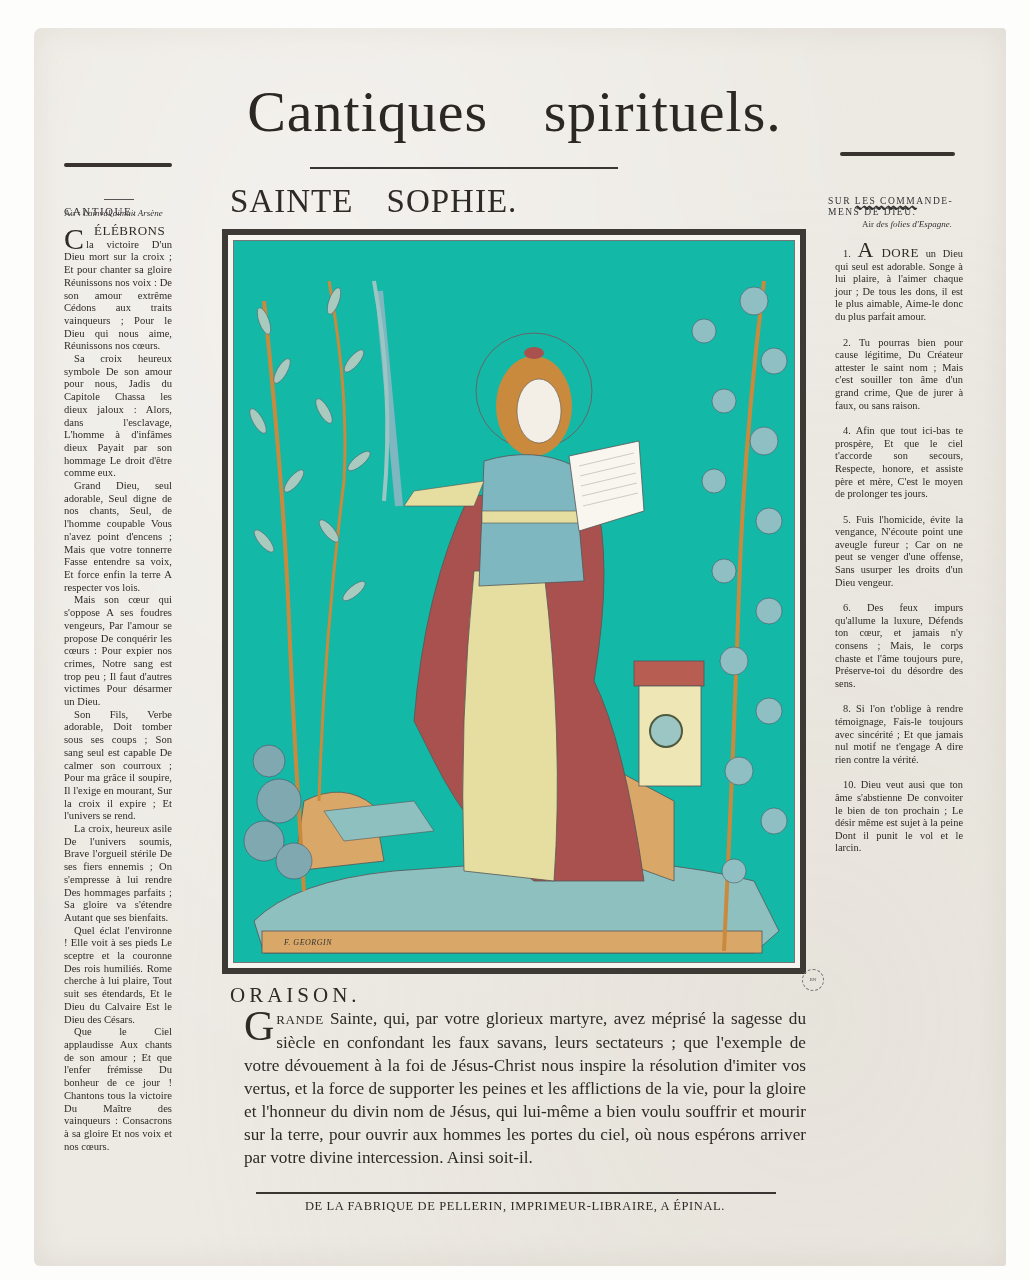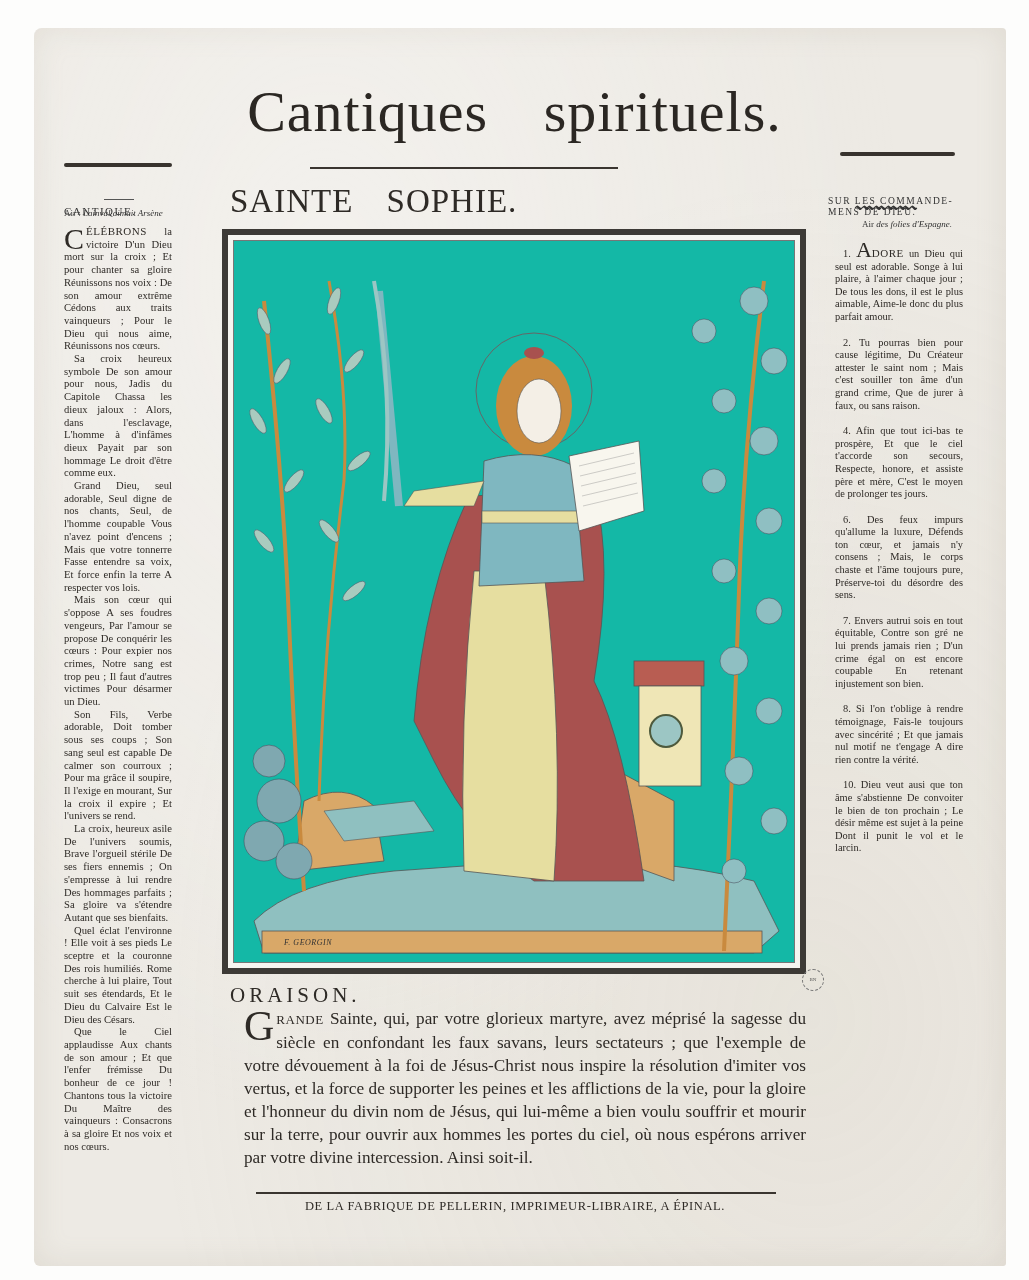--- a/index.html
+++ b/index.html
@@ -36,21 +36,21 @@
     position: absolute; text-align: left; font-size: 11px; letter-spacing: 1.5px; color: #333; margin-top: 27px;
   }
   .air { position: absolute; font-size: 9px; color: #333; }
   .air i { font-style: italic; }
   .col-text {
     position: absolute; font-size: 10.6px; line-height: 12.7px; text-align: justify; color: #2e2a26;
   }
   .col-text p { margin: 0; text-indent: 10px; }
   .col-text p.first { text-indent: 0; }
   .dropcap { float: left; font-size: 30px; line-height: 24px; margin: 2px 2px 0 0; }
-  .smallcaps { font-size: 11px; letter-spacing: 0.5px; }
+  .smallcaps { font-size: 13px; letter-spacing: 0.5px; margin-left: 8px; }
   .right-text p { margin: 0 0 13px 0; text-indent: 8px; }
   .wave { position: absolute; font-size: 14px; letter-spacing: -2px; color: #333; }
 
   .frame {
     position: absolute; left: 222px; top: 229px; width: 584px; height: 745px;
     border: 6px solid #3d3a36; box-sizing: border-box;
     background: #f6f5f0;
   }
   .frame-inner {
     position: absolute; inset: 5px; border: 1px solid #777; background: #14b8a6; overflow: hidden; font-style: italic;
@@ -113,22 +113,22 @@
 </div>
 <div class="wave" style="left:855px;top:196px;">〰〰〰〰〰</div>
 <div class="air" style="left:842px;top:219px;width:130px;text-align:center;">
   <span>Air</span>
   <i>des folies d'Espagne.</i>
 </div>
 <div class="col-text right-text" style="left:835px;top:244px;width:128px;font-size:10.4px;line-height:12.6px;">
   <p><span>1.</span> <span style="font-size:22px;">A</span><span class="smallcaps">DORE</span> <span>un Dieu qui seul est adorable. Songe à lui plaire, à l'aimer chaque jour ; De tous les dons, il est le plus aimable, Aime-le donc du plus parfait amour.</span></p>
   <p>2. Tu pourras bien pour cause légitime, Du Créateur attester le saint nom ; Mais c'est souiller ton âme d'un grand crime, Que de jurer à faux, ou sans raison.</p>
   <p>4. Afin que tout ici-bas te prospère, Et que le ciel t'accorde son secours, Respecte, honore, et assiste père et mère, C'est le moyen de prolonger tes jours.</p>
+  <p>5. Fuis l'homicide, évite la vengance, N'écoute point une aveugle fureur ; Car on ne peut se venger d'une offense, Sans usurper les droits d'un Dieu vengeur.</p>
   <p>6. Des feux impurs qu'allume la luxure, Défends ton cœur, et jamais n'y consens ; Mais, le corps chaste et l'âme toujours pure, Préserve-toi du désordre des sens.</p>
-  <p>7. Envers autrui sois en tout équitable, Contre son gré ne lui prends jamais rien ; D'un crime égal on est encore coupable En retenant injustement son bien.</p>
   <p>8. Si l'on t'oblige à rendre témoignage, Fais-le toujours avec sincérité ; Et que jamais nul motif ne t'engage A dire rien contre la vérité.</p>
   <p>10. Dieu veut ausi que ton âme s'abstienne De convoiter le bien de ton prochain ; Le désir même est sujet à la peine Dont il punit le vol et le larcin.</p>
 </div>
 
 <div class="frame">
   <div class="frame-inner">
     <svg width="572" height="733" viewBox="0 0 572 733">
 
       <path d="M20 680 Q60 640 160 630 L300 620 Q420 615 520 640 L545 690 L520 712 L30 712 Z" fill="#8fc0c0" stroke="#555" stroke-width="0.8"></path>
       <rect x="28" y="690" width="500" height="22" fill="#d9a868" stroke="#555" stroke-width="0.8"></rect>

